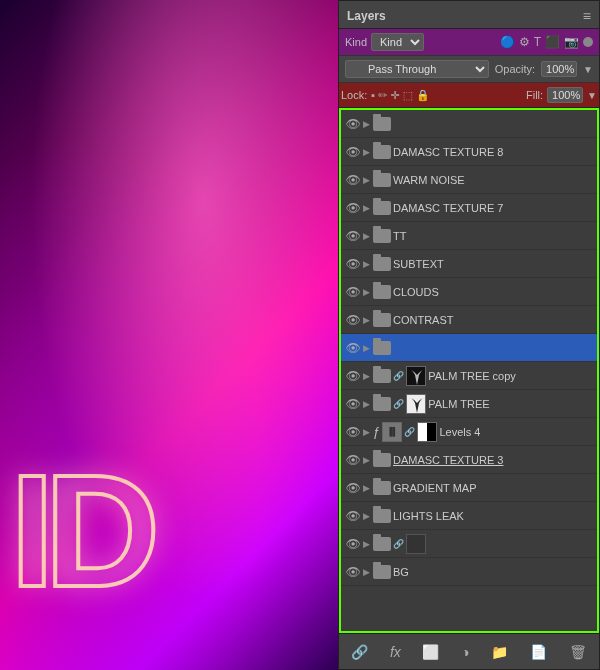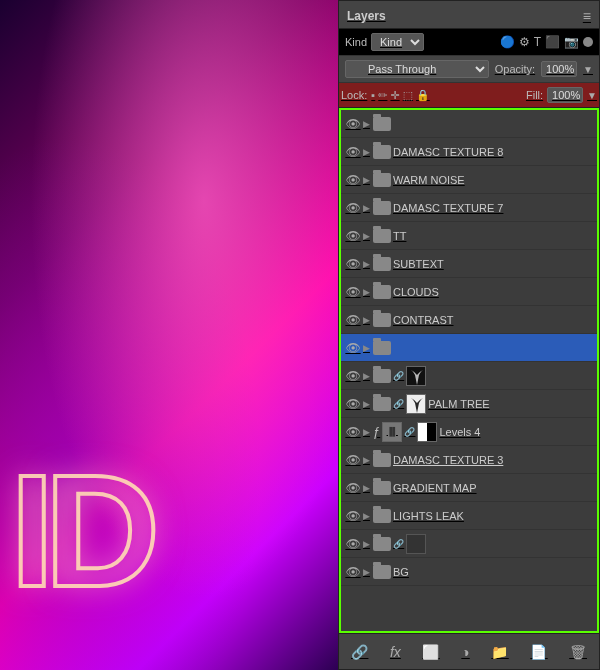--- a/index.html
+++ b/index.html
@@ -46,21 +46,20 @@
     .layers-panel {
       position: absolute;
       right: 0;
       top: 0;
       width: 262px;
       height: 670px;
       background: #3c3c3c;
       display: flex;
       flex-direction: column;
       border: 1px solid #222;
-      text-decoration: underline;
     }
 
     
     .panel-header {
       background: #444;
       padding: 6px 8px 4px 8px;
       display: flex;
       align-items: center;
       justify-content: space-between;
       border-bottom: 1px solid #222;
@@ -72,21 +71,21 @@
       font-weight: bold;
     }
     .panel-menu {
       color: #aaa;
       font-size: 14px;
       cursor: pointer;
     }
 
     
     .kind-row {
-      background: #000000;
+      background: #701a75;
       padding: 4px 6px;
       display: flex;
       align-items: center;
       gap: 4px;
       border-bottom: 1px solid #333;
       justify-content: space-between;
     }
     .kind-label {
       color: #bbb;
       font-size: 11px;
@@ -419,20 +418,21 @@
       </div>
       <div class="layer-row">
         <span class="eye-icon">👁</span>
         <span class="expand-icon">▶</span>
         <div class="layer-folder"></div>
         <span class="layer-chain" style="font-size: 9px;">🔗</span>
         <div class="layer-thumb black" style="background: rgb(17, 17, 17); position: relative; overflow: hidden;"><svg width="20" height="20">
             <rect width="20" height="20" fill="#111"></rect>
             <path d="M10 18 L8 8 Q6 4 4 3 Q8 5 10 8 Q12 5 16 3 Q14 4 12 8 Z" fill="#fff" opacity="0.7"></path>
           </svg></div>
+        <span class="layer-name">PALM TREE copy</span>
       </div>
       <div class="layer-row">
         <span class="eye-icon">👁</span>
         <span class="expand-icon">▶</span>
         <div class="layer-folder"></div>
         <span class="layer-chain" style="font-size: 9px;">🔗</span>
         <div class="layer-thumb" style="background: rgb(238, 238, 238); position: relative; overflow: hidden;"><svg width="20" height="20">
             <rect width="20" height="20" fill="#eee"></rect>
             <path d="M10 18 L8 8 Q6 4 4 3 Q8 5 10 8 Q12 5 16 3 Q14 4 12 8 Z" fill="#111" opacity="0.9"></path>
           </svg></div>

